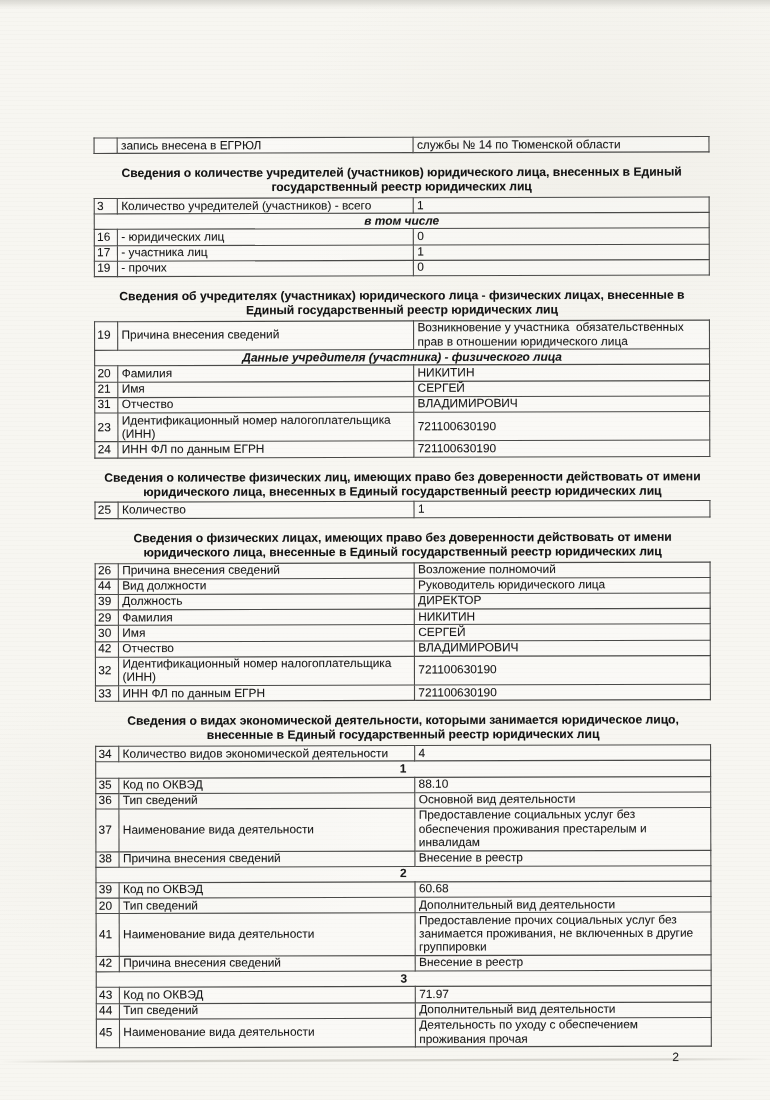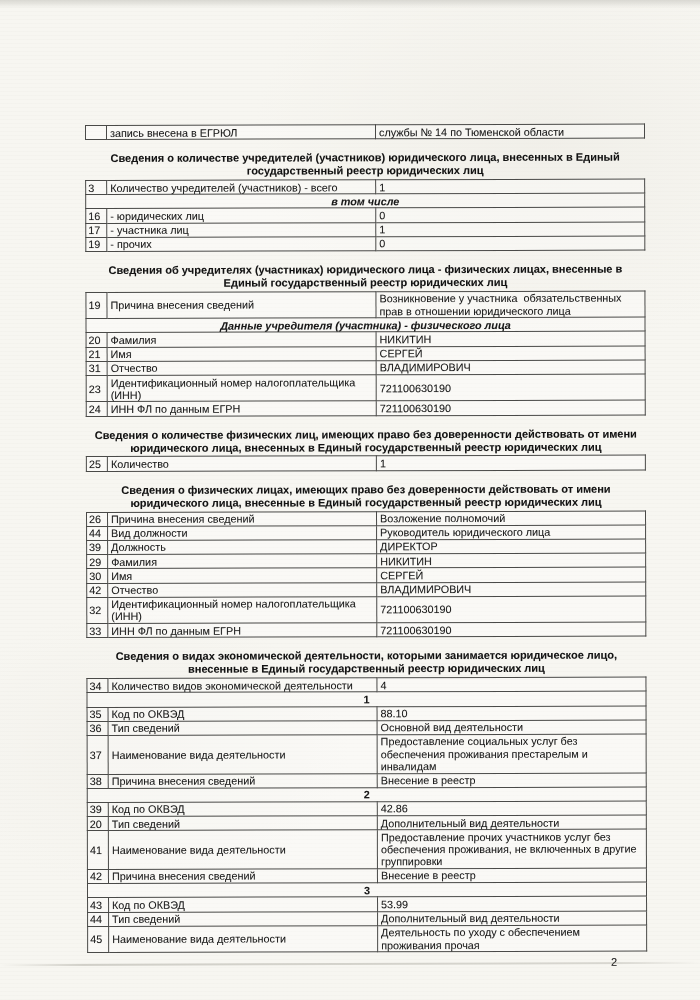--- a/index.html
+++ b/index.html
@@ -252,44 +252,44 @@
             <td class="num">38</td>
             <td class="lbl">Причина внесения сведений</td>
             <td class="val">Внесение в реестр</td>
           </tr>
           <tr>
             <td colspan="3" class="merged ">2</td>
           </tr>
           <tr>
             <td class="num">39</td>
             <td class="lbl">Код по ОКВЭД</td>
-            <td class="val">42.86</td>
+            <td class="val">60.68</td>
           </tr>
           <tr>
             <td class="num">20</td>
             <td class="lbl">Тип сведений</td>
             <td class="val">Дополнительный вид деятельности</td>
           </tr>
           <tr>
             <td class="num">41</td>
             <td class="lbl">Наименование вида деятельности</td>
-            <td class="val">Предоставление прочих участников услуг без обеспечения проживания, не включенных в другие группировки</td>
+            <td class="val">Предоставление прочих социальных услуг без занимается проживания, не включенных в другие группировки</td>
           </tr>
           <tr>
             <td class="num">42</td>
             <td class="lbl">Причина внесения сведений</td>
             <td class="val">Внесение в реестр</td>
           </tr>
           <tr>
             <td colspan="3" class="merged ">3</td>
           </tr>
           <tr>
             <td class="num">43</td>
             <td class="lbl">Код по ОКВЭД</td>
-            <td class="val">53.99</td>
+            <td class="val">71.97</td>
           </tr>
           <tr>
             <td class="num">44</td>
             <td class="lbl">Тип сведений</td>
             <td class="val">Дополнительный вид деятельности</td>
           </tr>
           <tr>
             <td class="num">45</td>
             <td class="lbl">Наименование вида деятельности</td>
             <td class="val">Деятельность по уходу с обеспечением проживания прочая</td>

